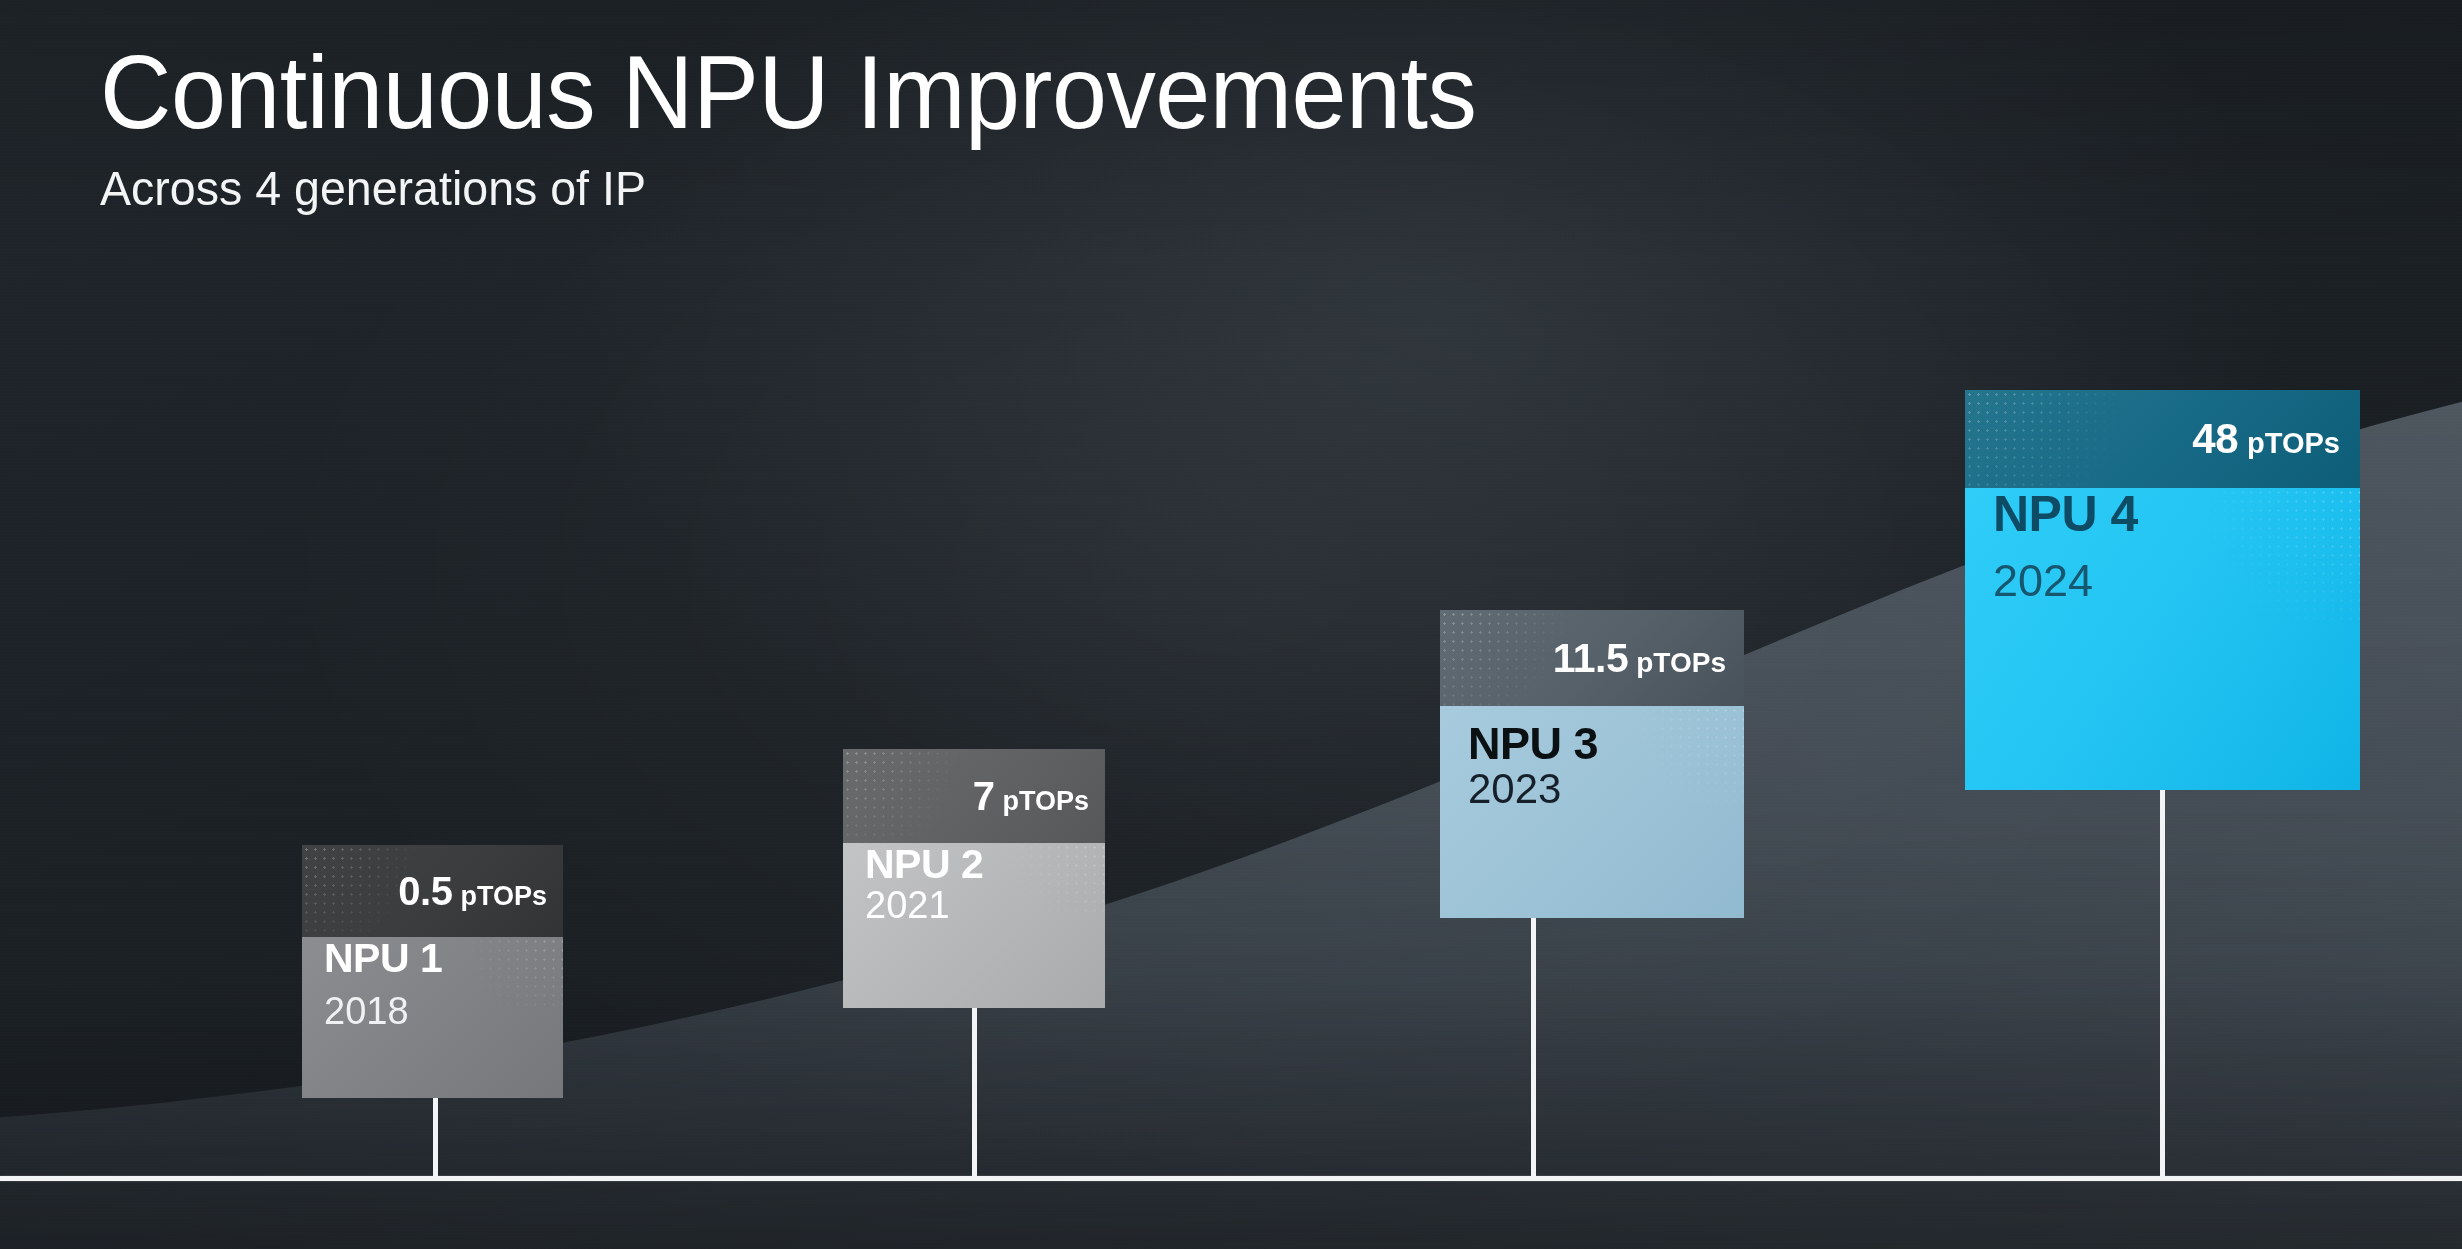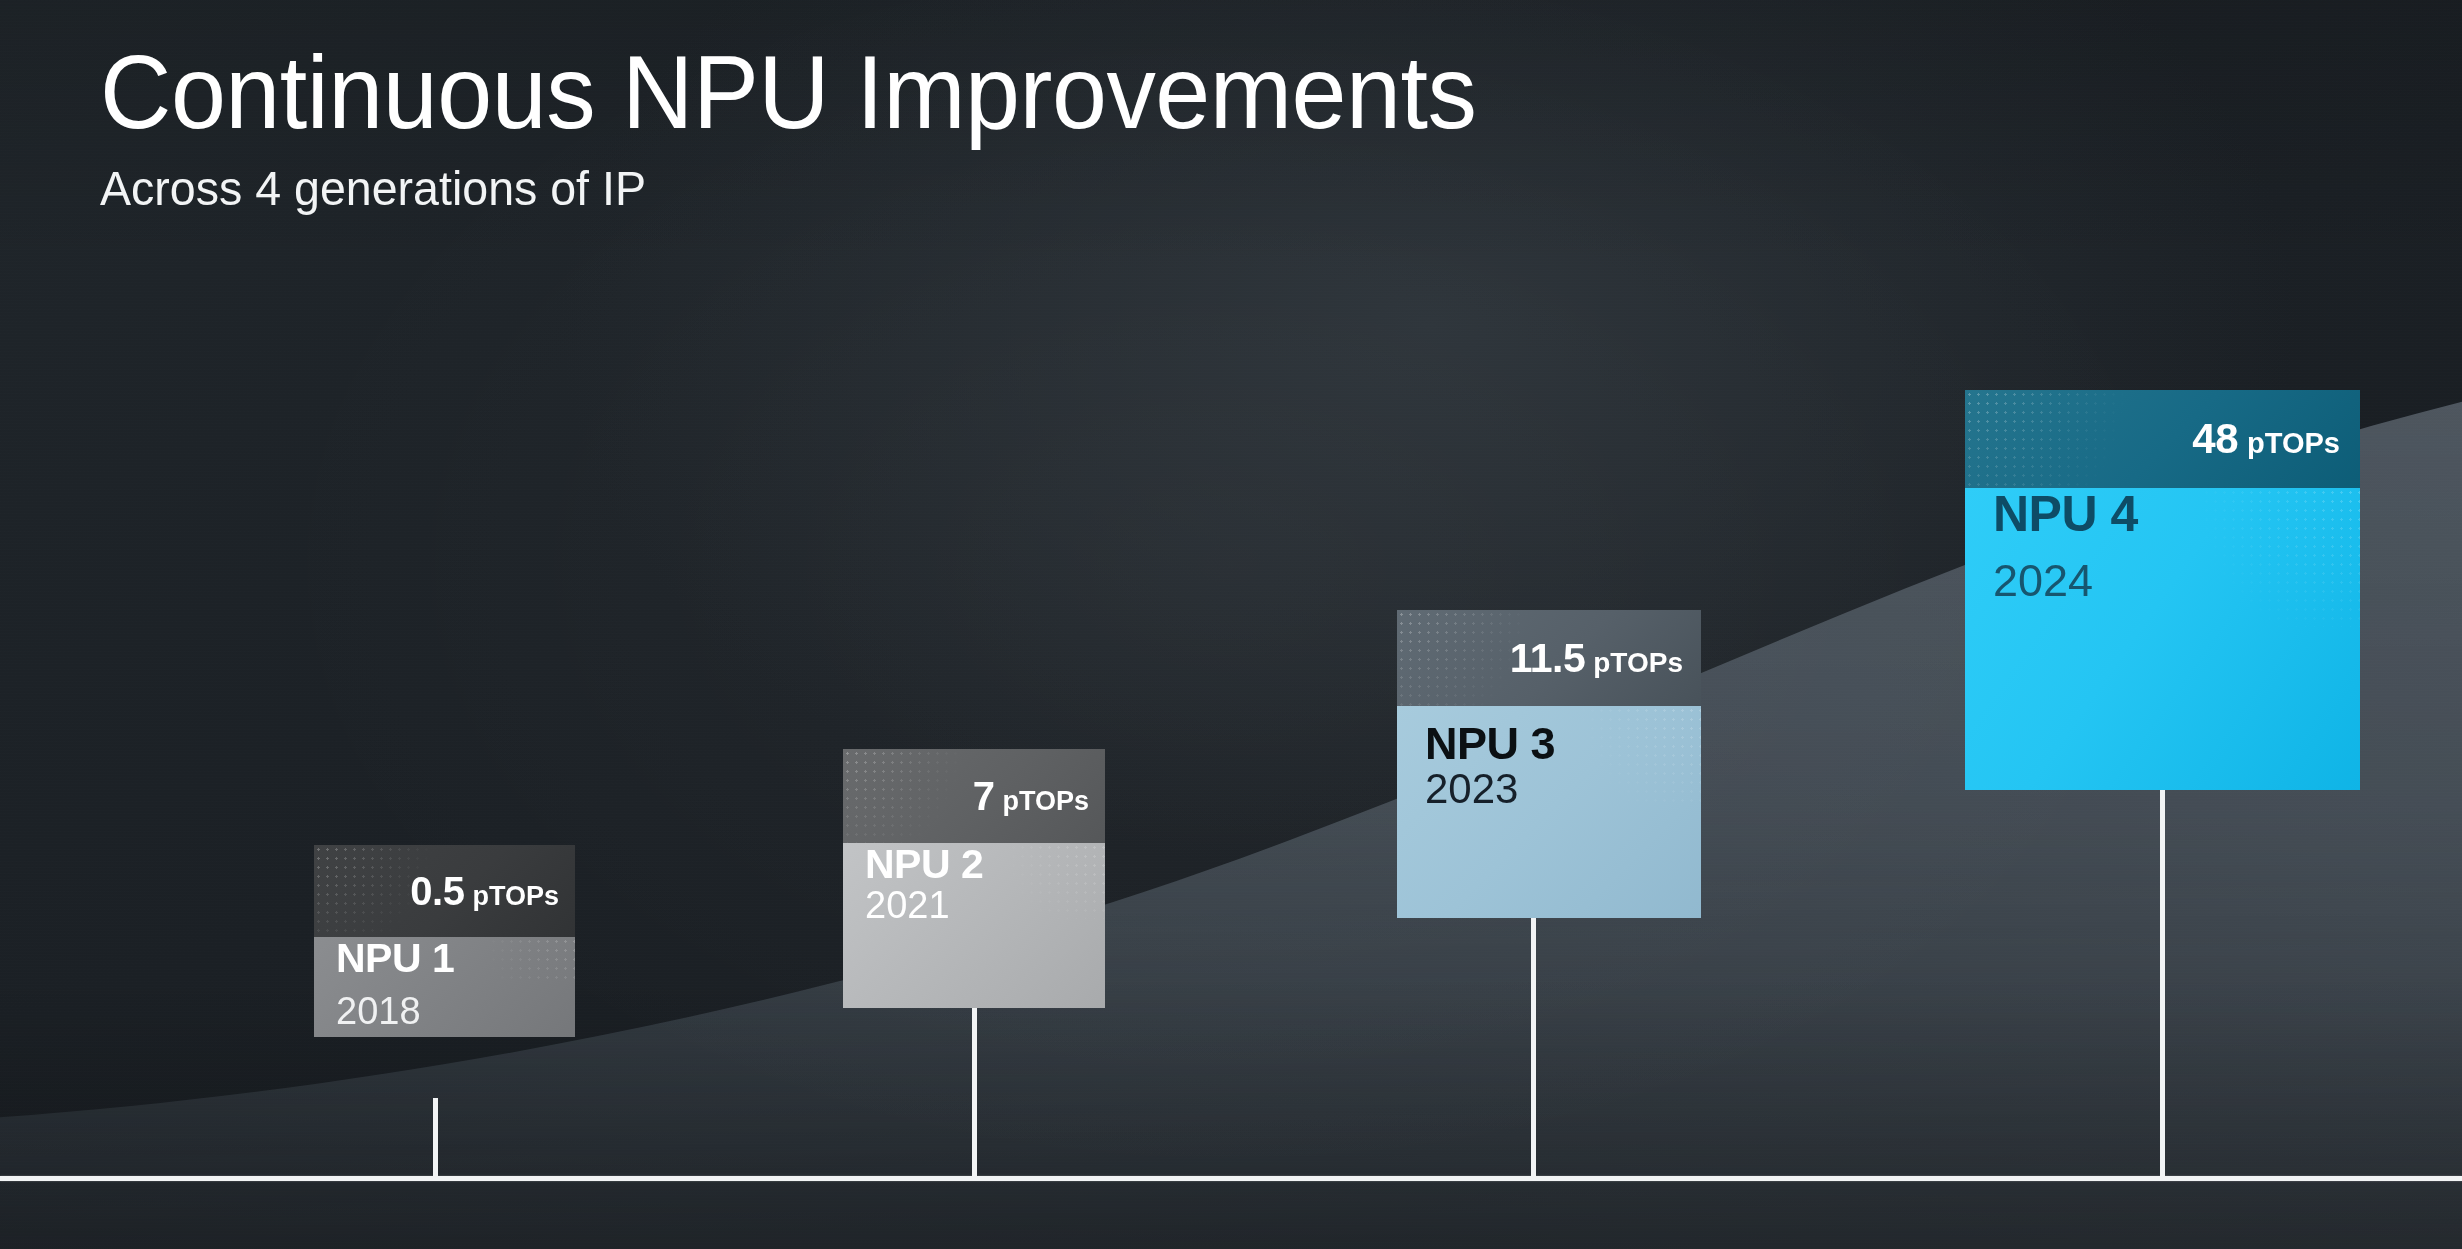--- a/index.html
+++ b/index.html
@@ -114,21 +114,21 @@
     <path d="M -40 1260 L -40 1120 C 360 1095, 840 1010, 1290 840 C 1700 686, 2050 500, 2502 392 L 2502 1260 Z" fill="url(#sweepGrad)" mask="url(#sweepMask)"></path>
   </svg>
   <div class="bg-noise"></div>
   <div class="bg-vign"></div>
 
   <div class="head">
     <div class="title">Continuous NPU Improvements</div>
     <div class="subtitle">Across 4 generations of IP</div>
   </div>
 
-  <div class="card" style="left:314px; top:845px; width:261px; height:192px;">
+  <div class="card" style="left:302px; top:845px; width:261px; height:253px;">
     <div class="card-header" style="height:92px; padding:0 16px 0 0; background:linear-gradient(135deg,#404244 0%,#3a3c3e 55%,#313335 100%);">
       <span class="halftone"></span>
       <span class="hdr-text" style="color:#ffffff;">
         <span class="hdr-val" style="font-size:40px;">0.5</span>
         <span class="hdr-unit" style="font-size:27px; margin-left:8px;">pTOPs</span>
       </span>
     </div>
     <div class="card-body" style="background:linear-gradient(135deg,#8b8d90 0%,#808285 50%,#75777a 100%); padding:0 0 24px 22px;">
       <span class="body-halftone"></span>
       <div class="body-inner">
@@ -150,21 +150,21 @@
     <div class="card-body" style="background:linear-gradient(135deg,#c2c4c6 0%,#b5b7b9 50%,#a8aaac 100%); padding:0 0 30px 22px;">
       <span class="body-halftone"></span>
       <div class="body-inner">
         <div class="gen-name" style="color:#ffffff; font-size:41px;">NPU 2</div>
         <div class="gen-year" style="color:#ffffff; font-size:38px; ">2021</div>
       </div>
     </div>
   </div>
   <div class="stem" style="left:972px; top:1008px; height:170px;"></div>
 
-  <div class="card" style="left:1397px; top:610px; width:304px; height:308px;">
+  <div class="card" style="left:1440px; top:610px; width:304px; height:308px;">
     <div class="card-header" style="height:96px; padding:0 18px 0 0; background:linear-gradient(135deg,#606b74 0%,#566069 55%,#48525a 100%);">
       <span class="halftone"></span>
       <span class="hdr-text" style="color:#ffffff;">
         <span class="hdr-val" style="font-size:41px;">11.5</span>
         <span class="hdr-unit" style="font-size:28px; margin-left:8px;">pTOPs</span>
       </span>
     </div>
     <div class="card-body" style="background:linear-gradient(135deg,#a7cbdd 0%,#9dc3d7 50%,#91b9cf 100%); padding:0 0 38px 28px;">
       <span class="body-halftone"></span>
       <div class="body-inner">

